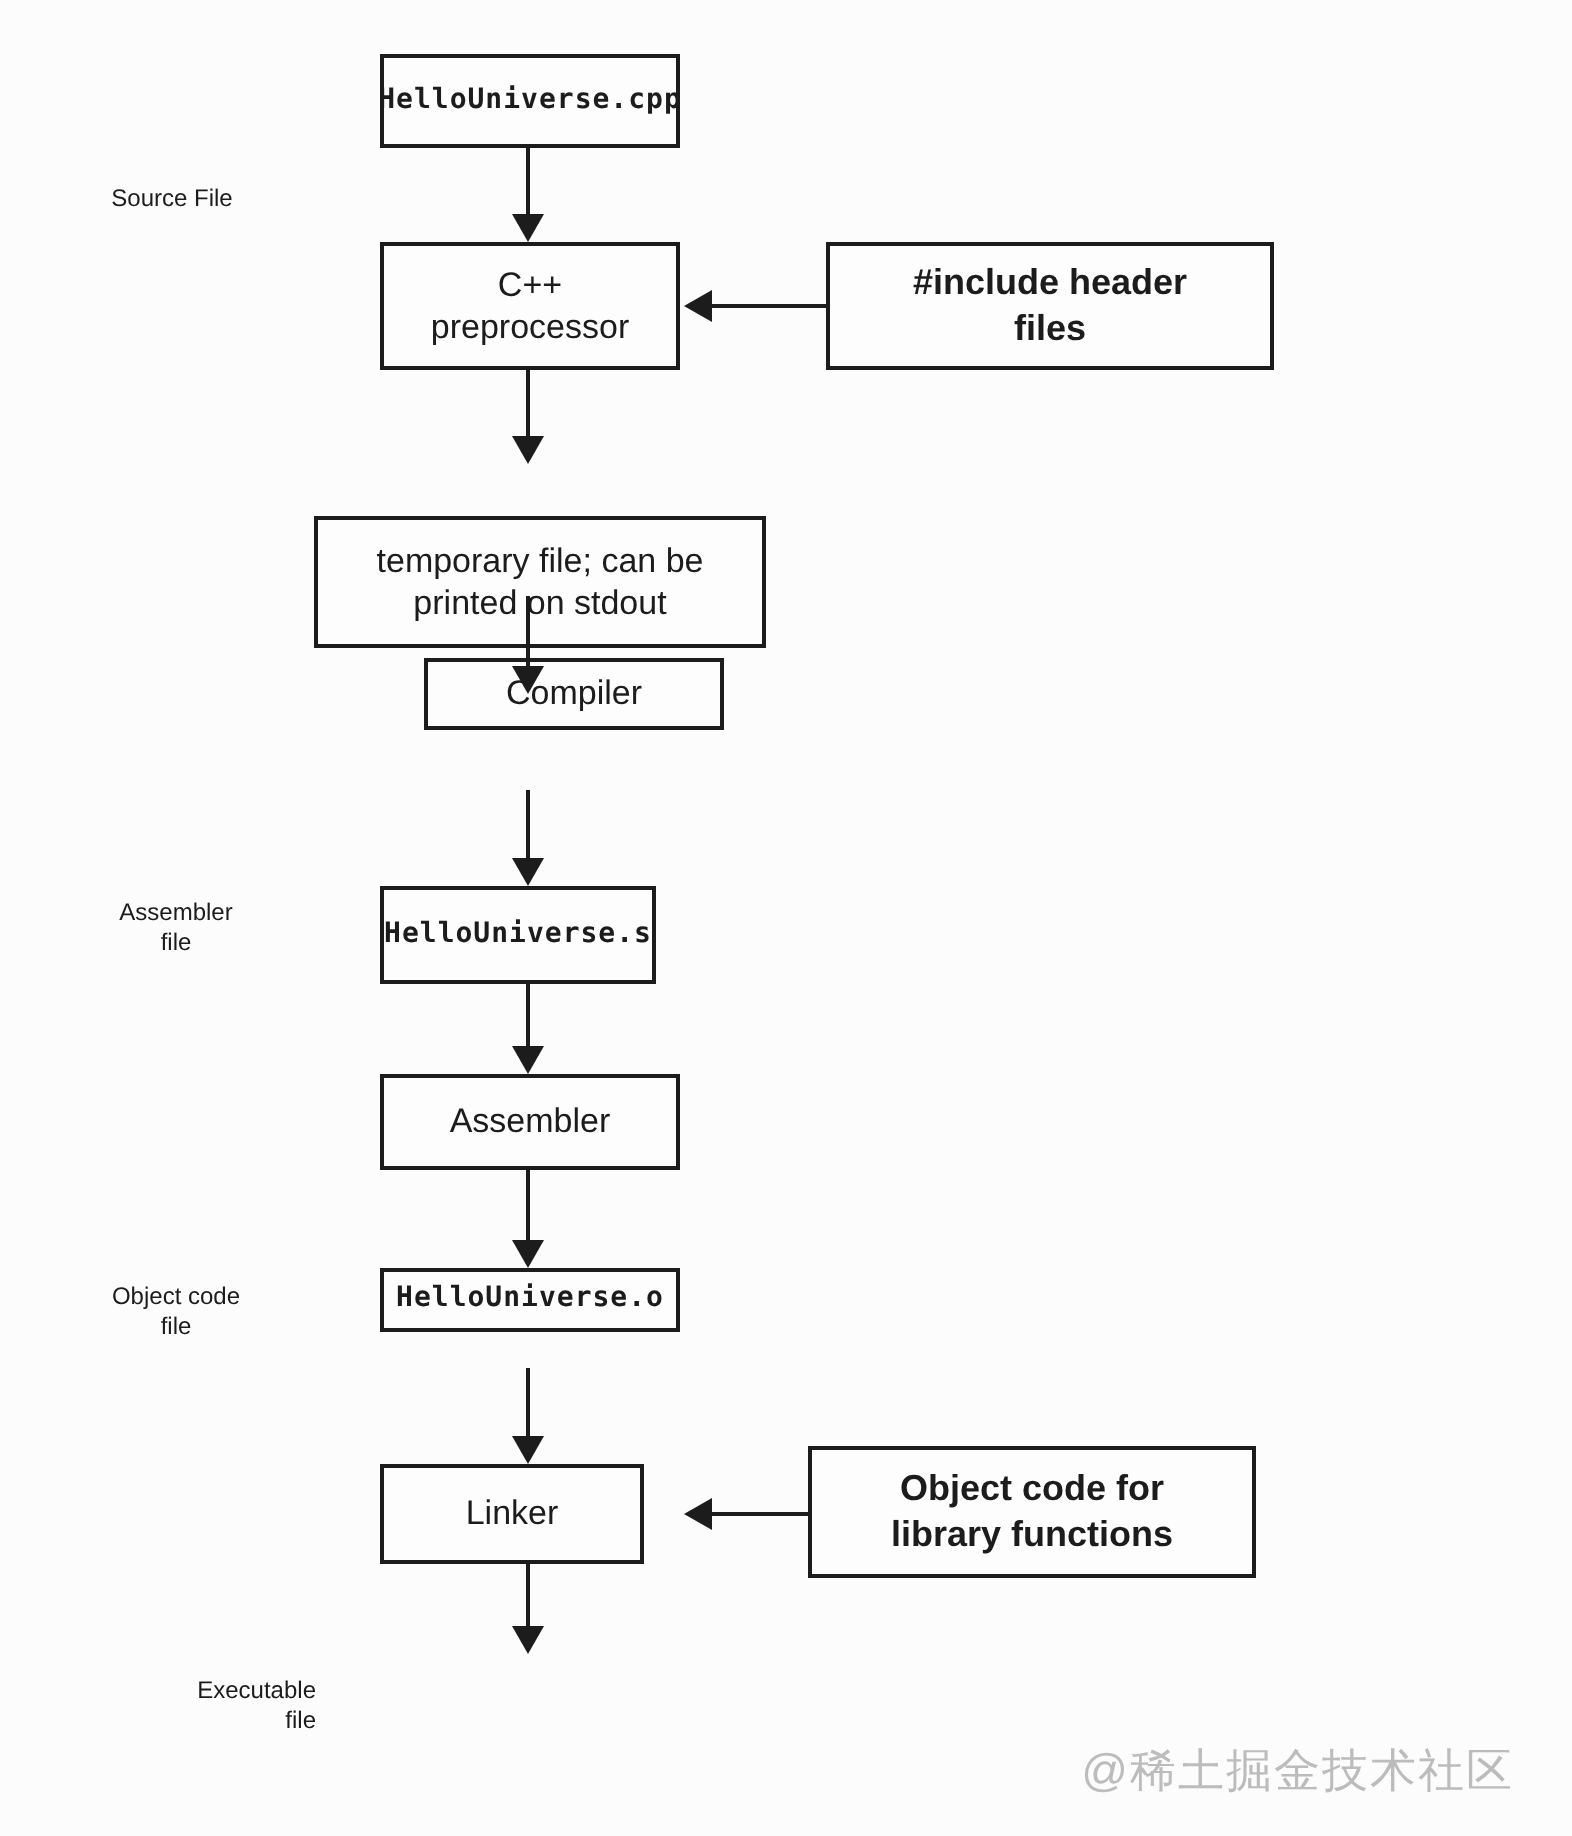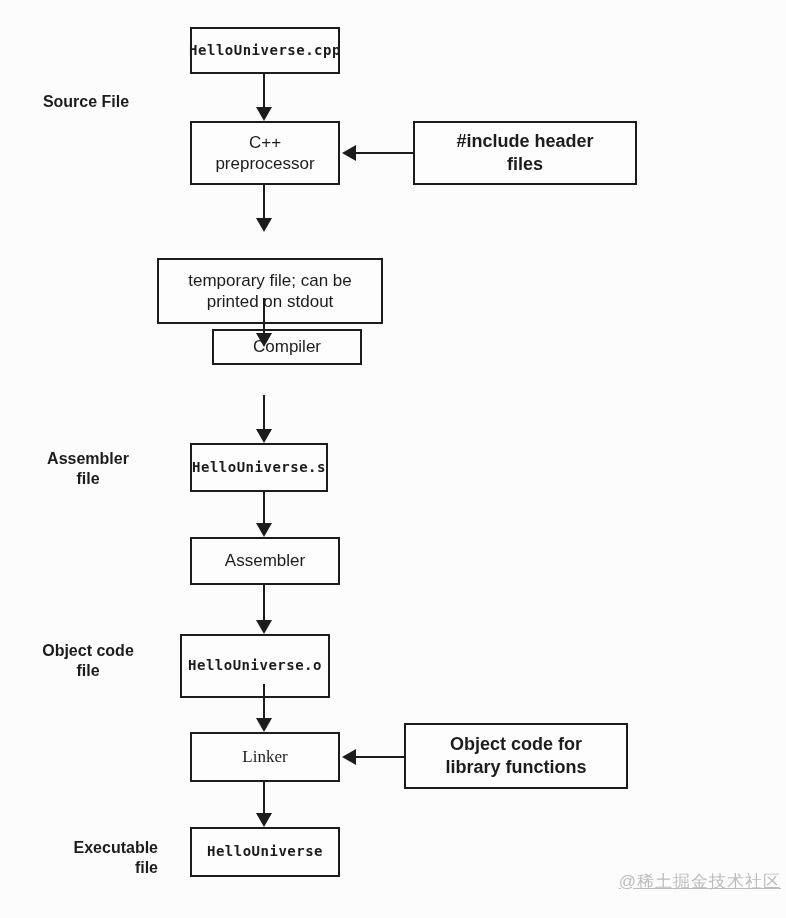--- a/index.html
+++ b/index.html
@@ -28,22 +28,22 @@
   .mono {
     font-family: "DejaVu Sans Mono", "Liberation Mono", monospace;
     font-weight: bold;
     font-size: 14px;
     letter-spacing: 0.5px;
   }
   .sans  { font-size: 17px; }
   .boldbox { font-weight: bold; font-size: 18px; line-height: 1.3; }
   .stage {
     position: absolute;
-    font-weight: bold;
-    font-size: 16px;
+    font-weight: normal;
+    font-size: 12px;
     text-align: center;
     white-space: pre-line;
     line-height: 1.25;
   }
   
   .varrow { position: absolute; width: 16px; }
   .varrow::before {
     content: ""; position: absolute; left: 7px; top: 0; bottom: 12px;
     width: 2px; background: #1c1c1c;
   }
@@ -62,26 +62,25 @@
   }
   .harrow::after {
     content: ""; position: absolute; left: 0; top: 0;
     width: 0; height: 0;
     border-top: 8px solid transparent;
     border-bottom: 8px solid transparent;
     border-right: 14px solid #1c1c1c;
   }
   .watermark {
     position: absolute;
-    right: 5px;
+    right: 29px;
     top: 870px;
-    font-size: 17px;
+    font-size: 23px;
     color: #bcbcbc;
     letter-spacing: 1px;
-    text-decoration: underline;
   }
 </style>
 </head>
 <body>
 
 <div class="canvas">
 
   <div class="stage" style="left:18px; top:92px; width:136px;">Source File</div>
   <div class="stage" style="left:20px; top:449px; width:136px;">Assembler
 file</div>
@@ -97,25 +96,24 @@
 
   <div class="box sans" style="left:157px; top:232px; width:226px; height:66px;margin-top:26px;">temporary file; can be
 printed on stdout</div>
 
   <div class="box sans" style="left:190px; top:329px; width:150px; height:36px;margin-left:22px;">Compiler</div>
 
   <div class="box mono" style="left:190px; top:443px; width:138px; height:49px;">HelloUniverse.s</div>
 
   <div class="box sans" style="left:190px; top:537px; width:150px; height:48px;">Assembler</div>
 
-  <div class="box mono" style="left:180px; top:634px; width:150px; height:64px;">HelloUniverse.o</div>
+  <div class="box mono" style="left:190px; top:634px; width:150px; height:32px;">HelloUniverse.o</div>
 
-  <div class="box sans" style="left:190px; top:732px; width:150px; height:50px;font-family:Liberation Serif, serif;">Linker</div>
+  <div class="box sans" style="left:190px; top:732px; width:132px; height:50px;">Linker</div>
 
-  <div class="box mono" style="left:190px; top:827px; width:150px; height:50px;">HelloUniverse</div>
 
   <div class="box boldbox" style="left:413px; top:121px; width:224px; height:64px;text-align:center;">#include header
 files</div>
 
   <div class="box boldbox" style="left:404px; top:723px; width:224px; height:66px;">Object code for
 library functions</div>
 
   <div class="varrow" style="left:256px; top:73px;  height:48px;"></div>
   <div class="varrow" style="left:256px; top:185px; height:47px;"></div>
   <div class="varrow" style="left:256px; top:298px; height:49px;"></div>

